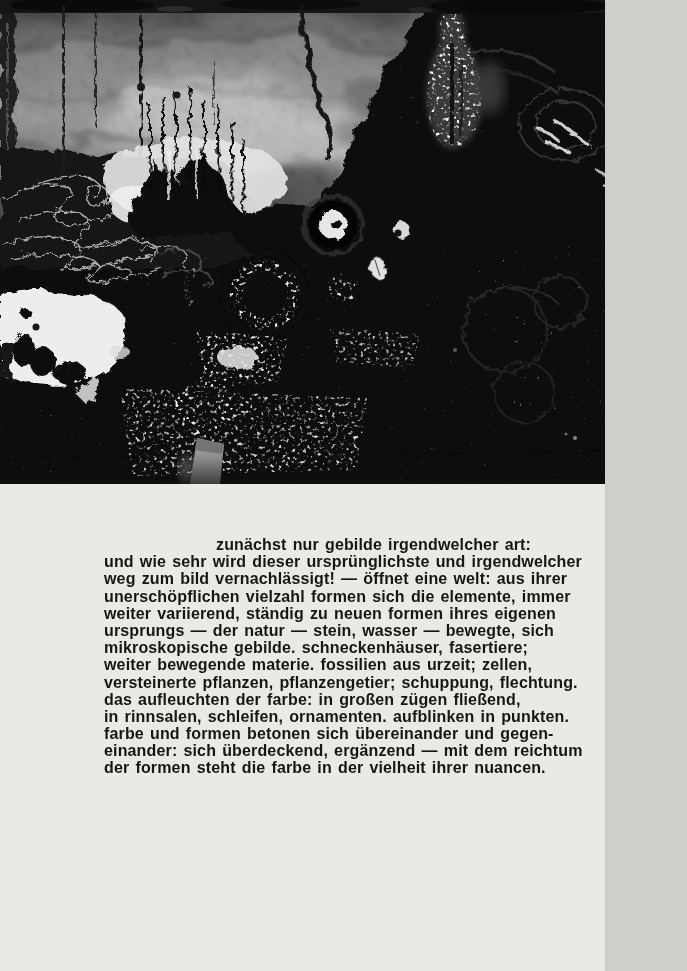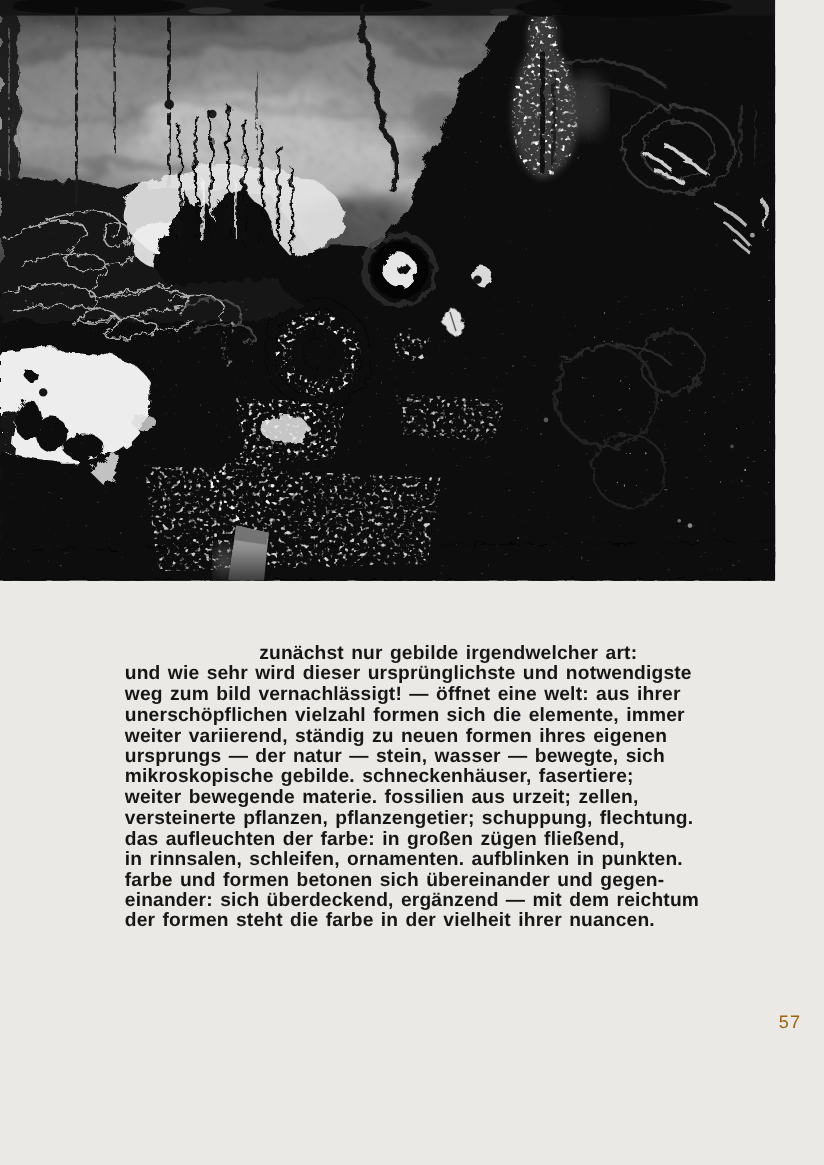--- a/index.html
+++ b/index.html
@@ -1,19 +1,19 @@
 <!DOCTYPE html>
 <html><head>
 <meta charset="utf-8">
 <style>
   html,body{margin:0;padding:0;}
   body{background:#cfcecb;font-family:"Liberation Sans",sans-serif;}
   .page{
     position:relative;
-    width:687px;height:971px;
+    width:605px;height:971px;
     background:#eae9e5;
     overflow:hidden;
   }
   .artwork{
     position:absolute;left:0;top:0;width:646px;height:484px;
   }
   .artwork svg{display:block;}
   .body-text{
     position:absolute;left:104px;top:536px;width:492px;
     font-weight:700;font-size:16px;line-height:17.2px;
@@ -245,21 +245,21 @@
       <circle cx="610" cy="372" r="1.5" fill="#777777" opacity="0.6"></circle>
 
       <ellipse cx="187" cy="468" rx="8" ry="14" fill="#8a8a8a" opacity="0.5" filter="url(#bl6)"></ellipse>
       <path d="M197,438 L224,444 L220,484 L190,484 Z" fill="url(#gt)"></path>
       <path d="M197,438 L224,444 L222,454 L195,450 Z" fill="#6f6f6f" opacity="0.9"></path>
     </svg>
   </div>
 
   <div class="body-text">
     <div class="line indent">zunächst nur gebilde irgendwelcher art:</div>
-    <div class="line">und wie sehr wird dieser ursprünglichste und notwendigste</div>
+    <div class="line">und wie sehr wird dieser ursprünglichste und irgendwelcher</div>
     <div class="line">weg zum bild vernachlässigt! — öffnet eine welt: aus ihrer</div>
     <div class="line">unerschöpflichen vielzahl formen sich die elemente, immer</div>
     <div class="line">weiter variierend, ständig zu neuen formen ihres eigenen</div>
     <div class="line">ursprungs — der natur — stein, wasser — bewegte, sich</div>
     <div class="line">mikroskopische gebilde. schneckenhäuser, fasertiere;</div>
     <div class="line">weiter bewegende materie. fossilien aus urzeit; zellen,</div>
     <div class="line">versteinerte pflanzen, pflanzengetier; schuppung, flechtung.</div>
     <div class="line">das aufleuchten der farbe: in großen zügen fließend,</div>
     <div class="line">in rinnsalen, schleifen, ornamenten. aufblinken in punkten.</div>
     <div class="line">farbe und formen betonen sich übereinander und gegen-</div>

